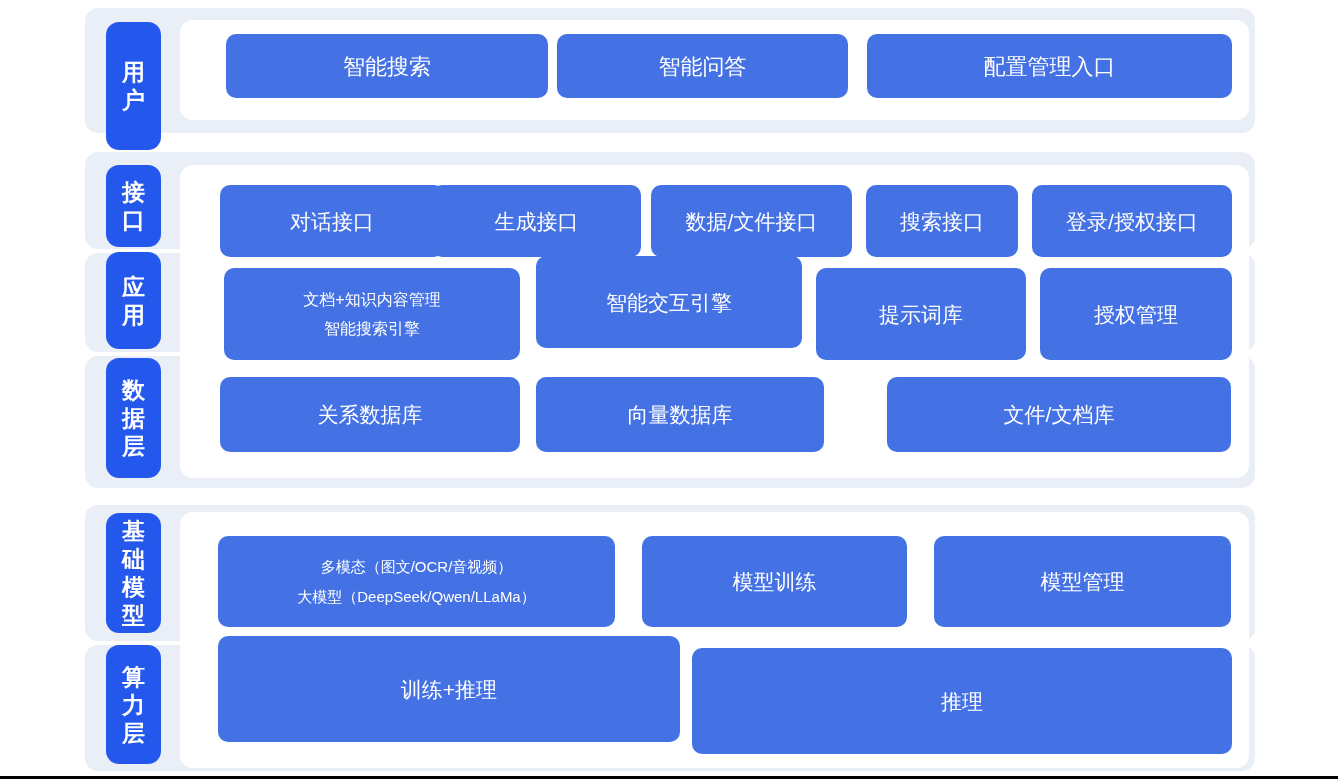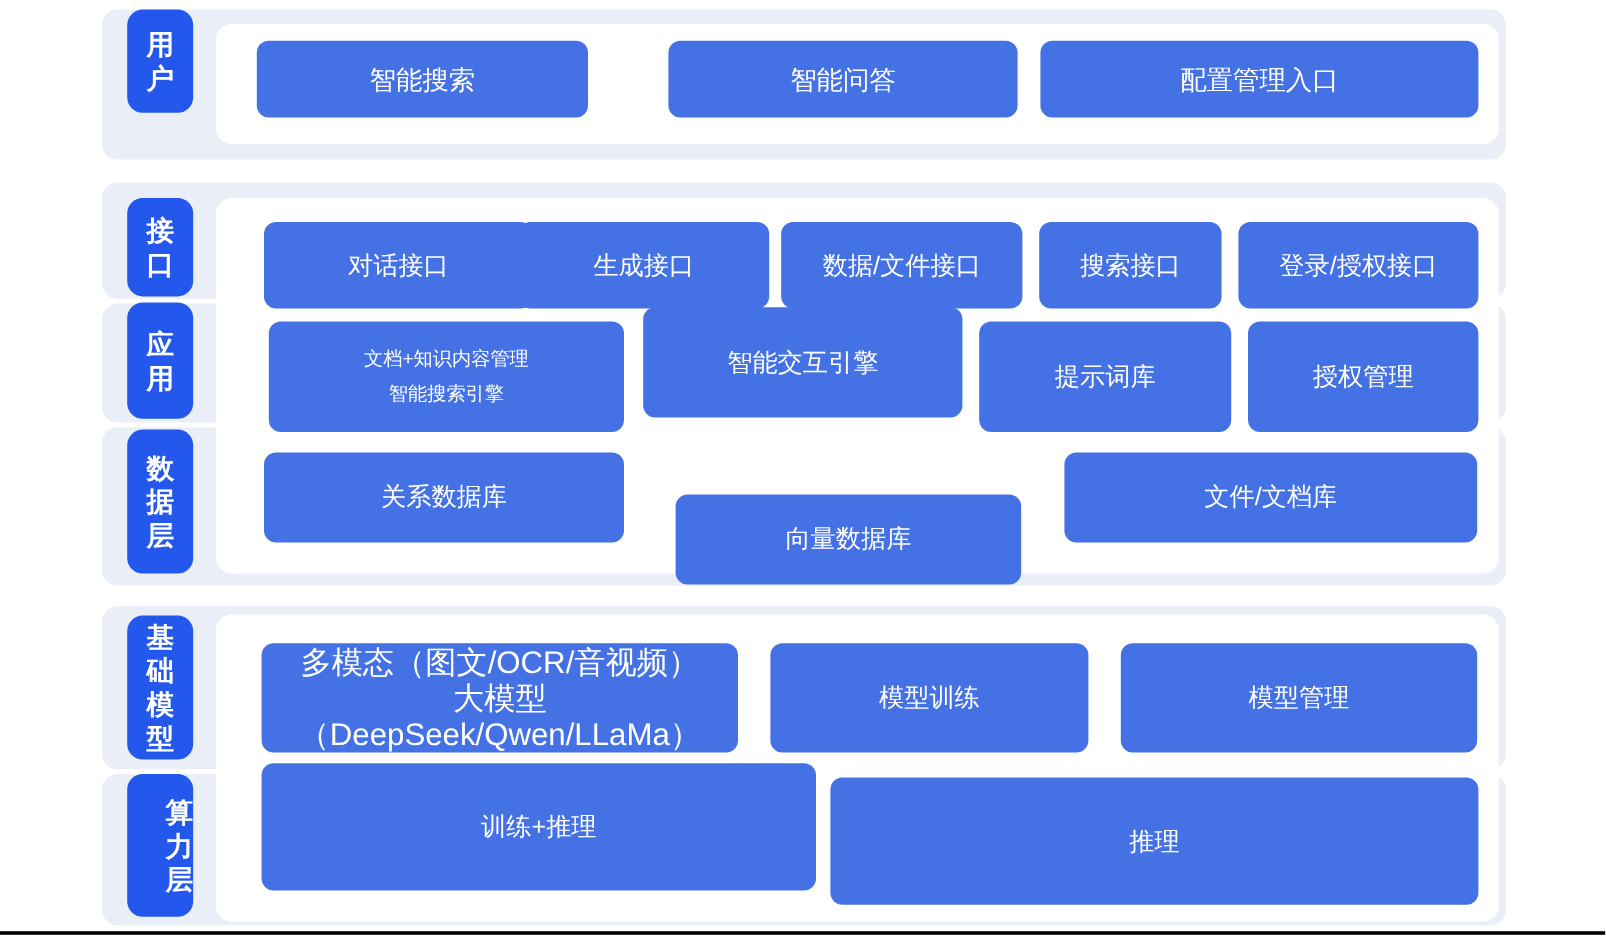--- a/index.html
+++ b/index.html
@@ -23,24 +23,24 @@
   .btn.big{font-size:22px;}
   .baseline{position:absolute;left:0;width:1338px;height:3px;background:#000000;}
 </style>
 </head>
 <body>
 
 <div class="stage">
 
   <div class="band" style="top:8px;height:125px;"></div>
   <div class="panel" style="top:20px;height:100px;"></div>
-  <div class="vlabel" style="top:8px;height:86px;">
+  <div class="vlabel" style="top:22px;height:128px;">
     <span>用户</span>
   </div>
-  <div class="btn big" style="left:214px;top:34px;width:276px;height:64px;align-items:center;">
+  <div class="btn big" style="left:226px;top:34px;width:322px;height:64px;align-items:center;">
     <span>智能搜索</span>
   </div>
   <div class="btn big" style="left:557px;top:34px;width:291px;height:64px;">
     <span>智能问答</span>
   </div>
   <div class="btn big" style="left:867px;top:34px;width:365px;height:64px;">
     <span>配置管理入口</span>
   </div>
 
   <div class="band" style="top:152px;height:97px;"></div>
@@ -84,39 +84,39 @@
   <div class="btn" style="left:816px;top:268px;width:210px;height:92px;">
     <span>提示词库</span>
   </div>
   <div class="btn" style="left:1040px;top:268px;width:192px;height:92px;">
     <span>授权管理</span>
   </div>
 
   <div class="btn" style="left:220px;top:377px;width:300px;height:75px;">
     <span>关系数据库</span>
   </div>
-  <div class="btn" style="left:563px;top:377px;width:288px;height:75px;margin-top:35px;">
+  <div class="btn" style="left:536px;top:377px;width:288px;height:75px;">
     <span>向量数据库</span>
   </div>
   <div class="btn" style="left:887px;top:377px;width:344px;height:75px;">
     <span>文件/文档库</span>
   </div>
 
   <div class="band" style="top:505px;height:136px;"></div>
   <div class="band" style="top:645px;height:126px;"></div>
   <div class="panel" style="top:512px;height:256px;"></div>
 
   <div class="vlabel" style="top:513px;height:120px;">
     <span>基础模型</span>
   </div>
-  <div class="vlabel" style="top:645px;height:119px;justify-content:flex-end;">
+  <div class="vlabel" style="top:645px;height:119px;">
     <span>算力层</span>
   </div>
 
-  <div class="btn" style="left:218px;top:536px;width:397px;height:91px;font-size:26px;line-height:30px;">
+  <div class="btn" style="left:218px;top:536px;width:397px;height:91px;font-size:15px;line-height:30px;">
     <span>多模态（图文/OCR/音视频）</span>
     <span>大模型（DeepSeek/Qwen/LLaMa）</span>
   </div>
   <div class="btn" style="left:642px;top:536px;width:265px;height:91px;">
     <span>模型训练</span>
   </div>
   <div class="btn" style="left:934px;top:536px;width:297px;height:91px;">
     <span>模型管理</span>
   </div>
 

